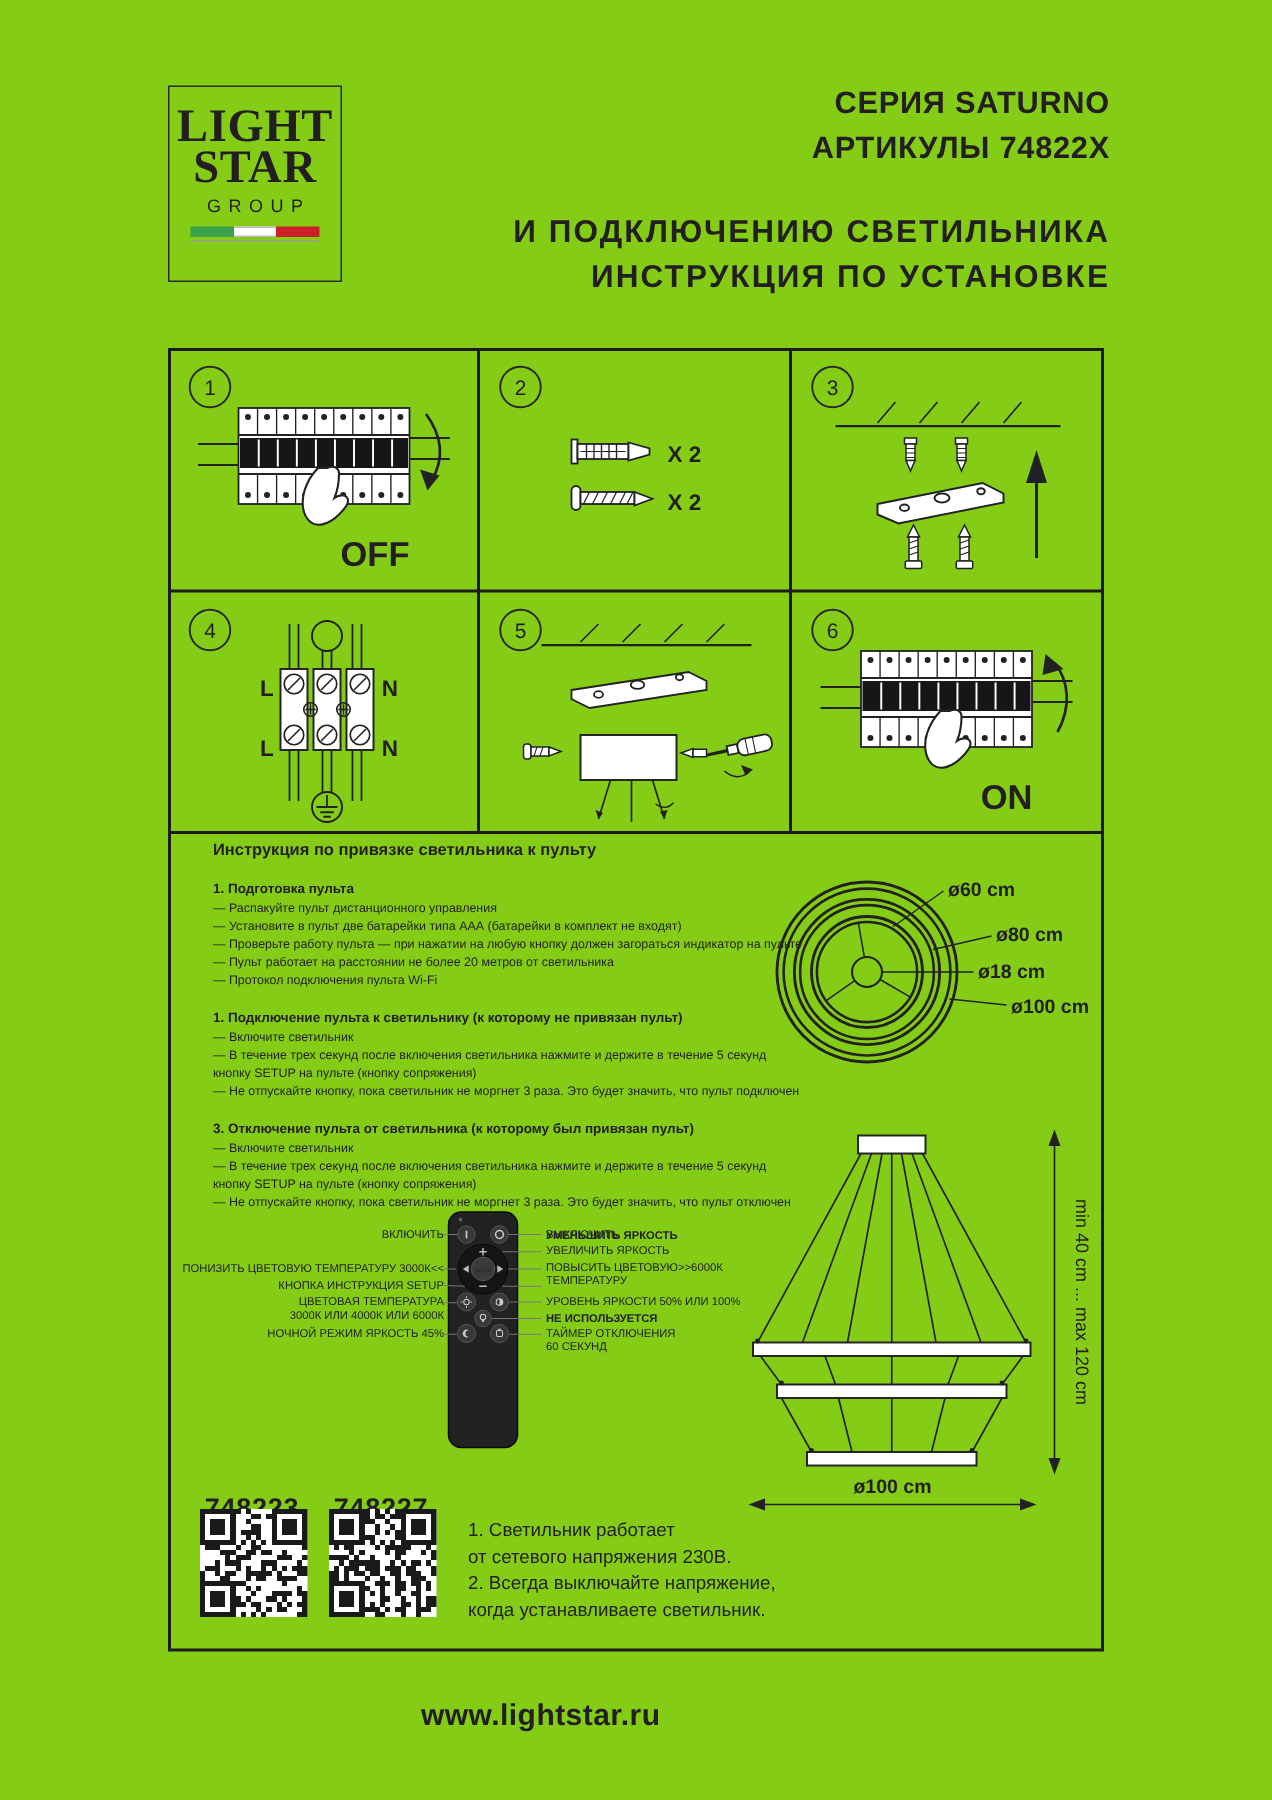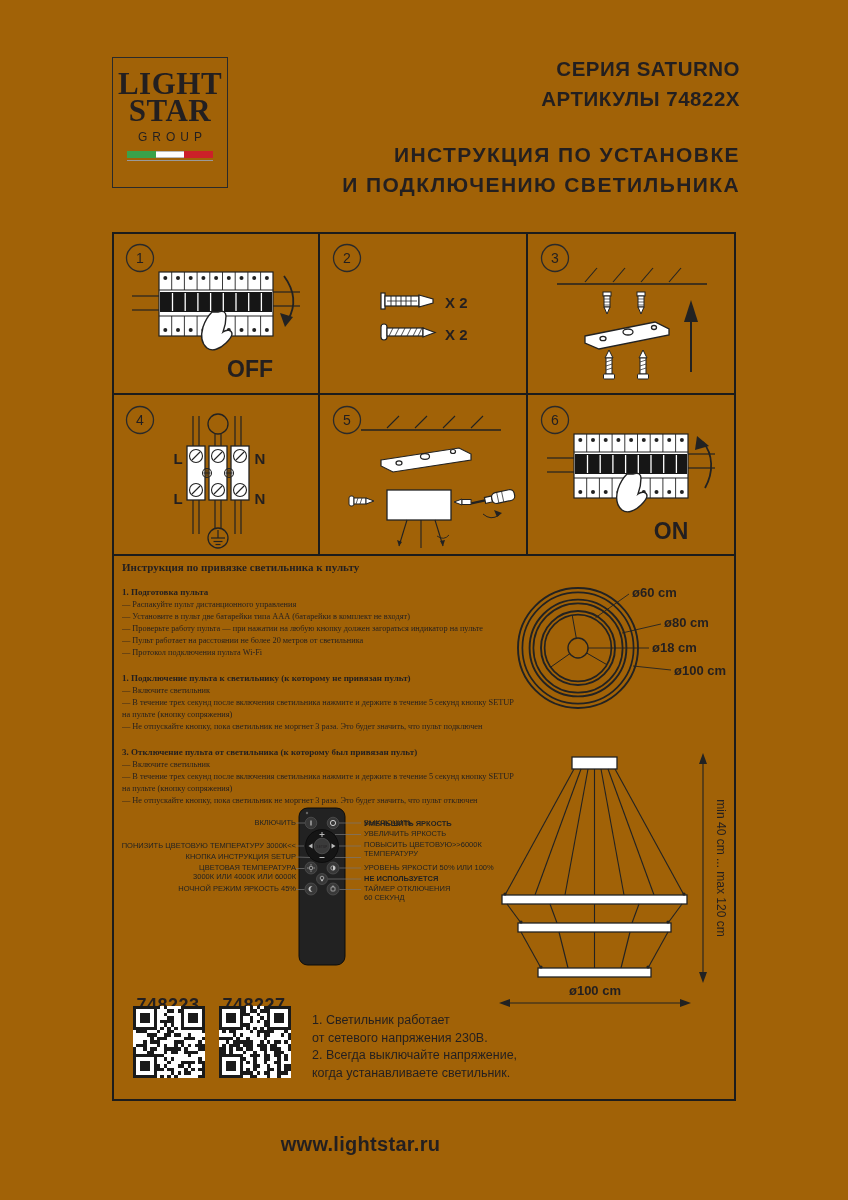--- a/index.html
+++ b/index.html
@@ -1,34 +1,34 @@
 <!DOCTYPE html>
 <html><head>
 <meta charset="utf-8">
 <style>
   html,body{margin:0;padding:0;background:#fff;}
-  .page{position:relative;width:848px;height:1200px;background:#a16207;overflow:hidden;
+  .page{position:relative;width:848px;height:1200px;background:#84cc16;overflow:hidden;
         font-family:"Liberation Sans",sans-serif;color:#231f20;}
   .abs{position:absolute;}
   
   .logo-box{left:112px;top:57px;width:116px;height:131px;border:1.6px solid #2a2a2a;text-align:center;box-sizing:border-box;}
   .logo-word{font-family:"Liberation Serif",serif;font-weight:bold;font-size:31px;line-height:27px;letter-spacing:.5px;}
   .logo-group{font-size:12px;letter-spacing:5px;margin-top:6px;padding-left:5px;}
   .flag{width:86px;height:7px;margin:7px auto 0;display:flex;}
   .flag div{flex:1;}
   .flag-rule{width:86px;height:1px;background:#9a9a9a;margin:2px auto 0;}
   .hdr{right:108px;top:54px;text-align:right;}
   .hdr .l1{font-size:20.5px;font-weight:bold;line-height:30px;letter-spacing:.5px;}
   .hdr .l2{font-size:21px;font-weight:bold;line-height:30px;letter-spacing:1.4px;}
   .hdr .gap{height:26px;}
   
   .frame{left:112px;top:232px;width:624px;height:869px;border:2px solid #1c1c1c;box-sizing:border-box;}
   .divider{background:#1c1c1c;}
   
-  .pairing{left:122px;top:561px;width:396px;font-family:Liberation Serif, serif;}
+  .pairing{left:142px;top:561px;width:396px;}
   .pairing .title{font-size:11px;font-weight:bold;margin-bottom:7px;}
   .pairing .sec{margin-top:14px;}
   .pairing .sec:first-of-type{margin-top:0;}
   .pairing .h{font-size:9px;font-weight:bold;margin-bottom:2px;}
   .pairing .it{font-size:8.3px;line-height:12px;}
   
   .rlabel{position:absolute;font-size:7.5px;line-height:8.5px;color:#222;}
   .rl-left{left:80px;width:216px;text-align:right;}
   .rl-right{left:364px;width:160px;text-align:left;}
   
@@ -54,22 +54,22 @@
         <div style="background:#cc2028;"></div>
       </div>
       <div class="flag-rule"></div>
     </div>
   </div>
 
   <div class="abs hdr">
     <div class="l1">СЕРИЯ SATURNO</div>
     <div class="l1">АРТИКУЛЫ 74822X</div>
     <div class="gap"></div>
+    <div class="l2">И ПОДКЛЮЧЕНИЮ СВЕТИЛЬНИКА</div>
     <div class="l2">ИНСТРУКЦИЯ ПО УСТАНОВКЕ</div>
-    <div class="l2">И ПОДКЛЮЧЕНИЮ СВЕТИЛЬНИКА</div>
   </div>
 
   <div class="abs frame"></div>
   <div class="abs divider" style="left:318px;top:232px;width:1.5px;height:323px;"></div>
   <div class="abs divider" style="left:526px;top:232px;width:1.5px;height:323px;"></div>
   <div class="abs divider" style="left:112px;top:393px;width:624px;height:1.5px;"></div>
   <div class="abs divider" style="left:112px;top:554px;width:624px;height:1.5px;"></div>
 
   <svg class="abs" style="left:114px;top:234px;" width="204" height="158" viewBox="0 0 204 158">
     <g>

